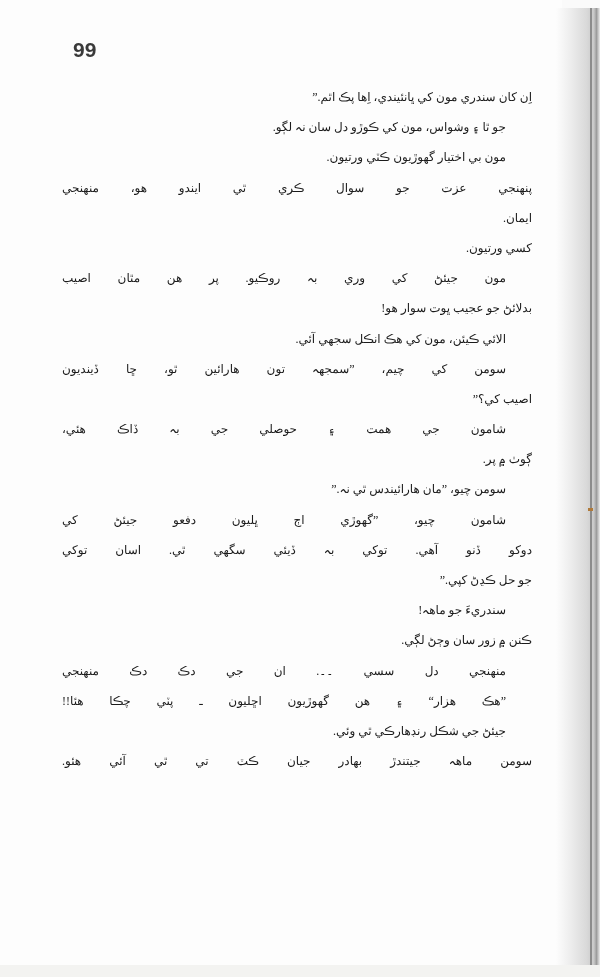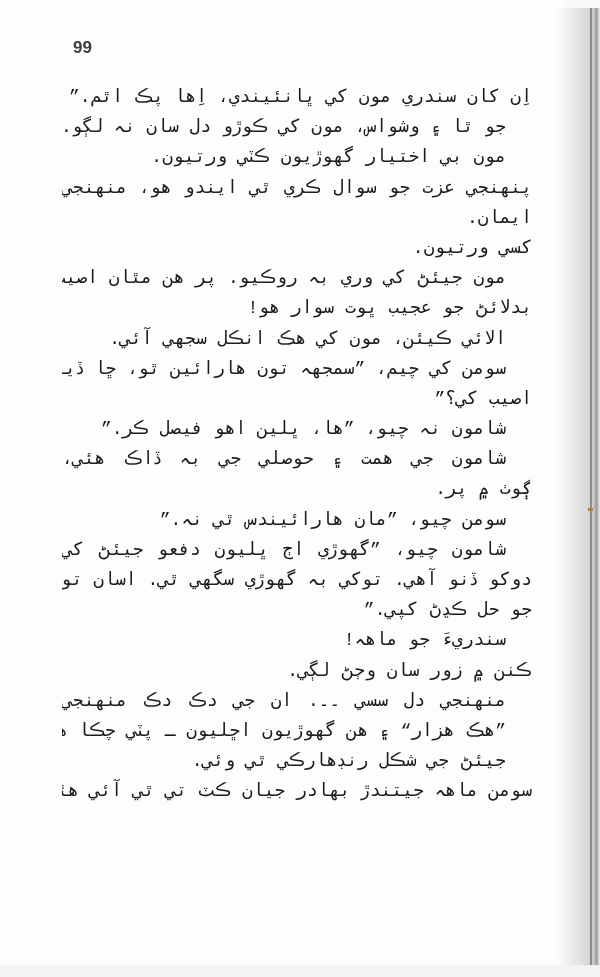--- a/index.html
+++ b/index.html
@@ -25,30 +25,30 @@
       position: absolute; top: 8px; left: 590px; width: 2px; height: 957px;
       background: #8c8c8c;
     }
     .spine-mark {
       position: absolute; top: 508px; left: 588px; width: 5px; height: 3px;
       background: #b07a3a;
     }
     .page-number {
       position: absolute; left: 73px; top: 38px;
       font-family: "Liberation Sans", sans-serif;
-      font-weight: bold; font-size: 17px; color: #3a3a3a;
+      font-weight: bold; font-size: 21px; color: #3a3a3a;
     }
     .text-block {
       position: absolute; left: 62px; top: 82px; width: 470px;
       direction: rtl;
     }
     .line {
       height: 30.2px; line-height: 30px;
-      font-family: Liberation Mono, monospace;
-      font-size: 18px; color: #1b1b1b;
+      font-family: Liberation Serif, serif;
+      font-size: 12px; color: #1b1b1b;
       white-space: nowrap; overflow: hidden;
       text-align: justify; text-align-last: justify;
     }
     .line.indent { padding-right: 26px; }
     .line.last { text-align-last: right; }
   </style>
 </head>
 <body>
 
 <div class="page"></div>
@@ -64,26 +64,25 @@
     <div class="line indent last">جو ٿا ۽ وشواس، مون کي ڪوڙو دل سان نہ لڳو.</div>
     <div class="line indent last">مون بي اختيار گهوڙيون ڪٽي ورتيون.</div>
     <div class="line">پنهنجي عزت جو سوال ڪري ٿي ايندو هو، منهنجي</div>
     <div class="line last">ايمان.</div>
     <div class="line last">کسي ورتيون.</div>
     <div class="line indent">مون جيئڻ کي وري بہ روڪيو. پر هن مٿان اصيب</div>
     <div class="line last">بدلائڻ جو عجيب ڀوت سوار هو!</div>
     <div class="line indent last">الائي ڪيئن، مون کي هڪ انڪل سجهي آئي.</div>
     <div class="line indent">سومن کي چيم، ”سمجهہ تون هارائين ٿو، ڇا ڏينديون</div>
     <div class="line last">اصيب کي؟”</div>
-    <div class="line indent last">شامون نہ چيو، ”ها، ڀلين اهو فيصل ڪر.”</div>
     <div class="line indent">شامون جي همت ۽ حوصلي جي بہ ڏاڪ هئي،</div>
     <div class="line last">ڳوٺ ۾ پر.</div>
     <div class="line indent last">سومن چيو، ”مان هارائيندس ٿي نہ.”</div>
     <div class="line indent">شامون چيو، ”گهوڙي اڄ ڀليون دفعو جيئڻ کي</div>
-    <div class="line">دوکو ڏنو آهي. توکي بہ گهوڙي سگهي ٿي. اسان توکي</div>
+    <div class="line">دوکو ڏنو آهي. توکي بہ ڏيئي سگهي ٿي. اسان توکي</div>
     <div class="line last">جو حل ڪڍڻ کپي.”</div>
     <div class="line indent last">سندريءَ جو ماهہ!</div>
     <div class="line last">ڪنن ۾ زور سان وڄڻ لڳي.</div>
     <div class="line indent">منهنجي دل سسي ۔۔. ان جي دڪ دڪ منهنجي</div>
     <div class="line indent">”هڪ هزار“ ۽ هن گهوڙيون اڇليون ـ پٽي چڪا هئا!!</div>
     <div class="line indent last">جيئڻ جي شڪل رنڊهارڪي ٿي وئي.</div>
     <div class="line">سومن ماهہ جيتندڙ بهادر جيان ڪٽ تي ٿي آئي هئو.</div>
   </div>
 
 </body></html>

